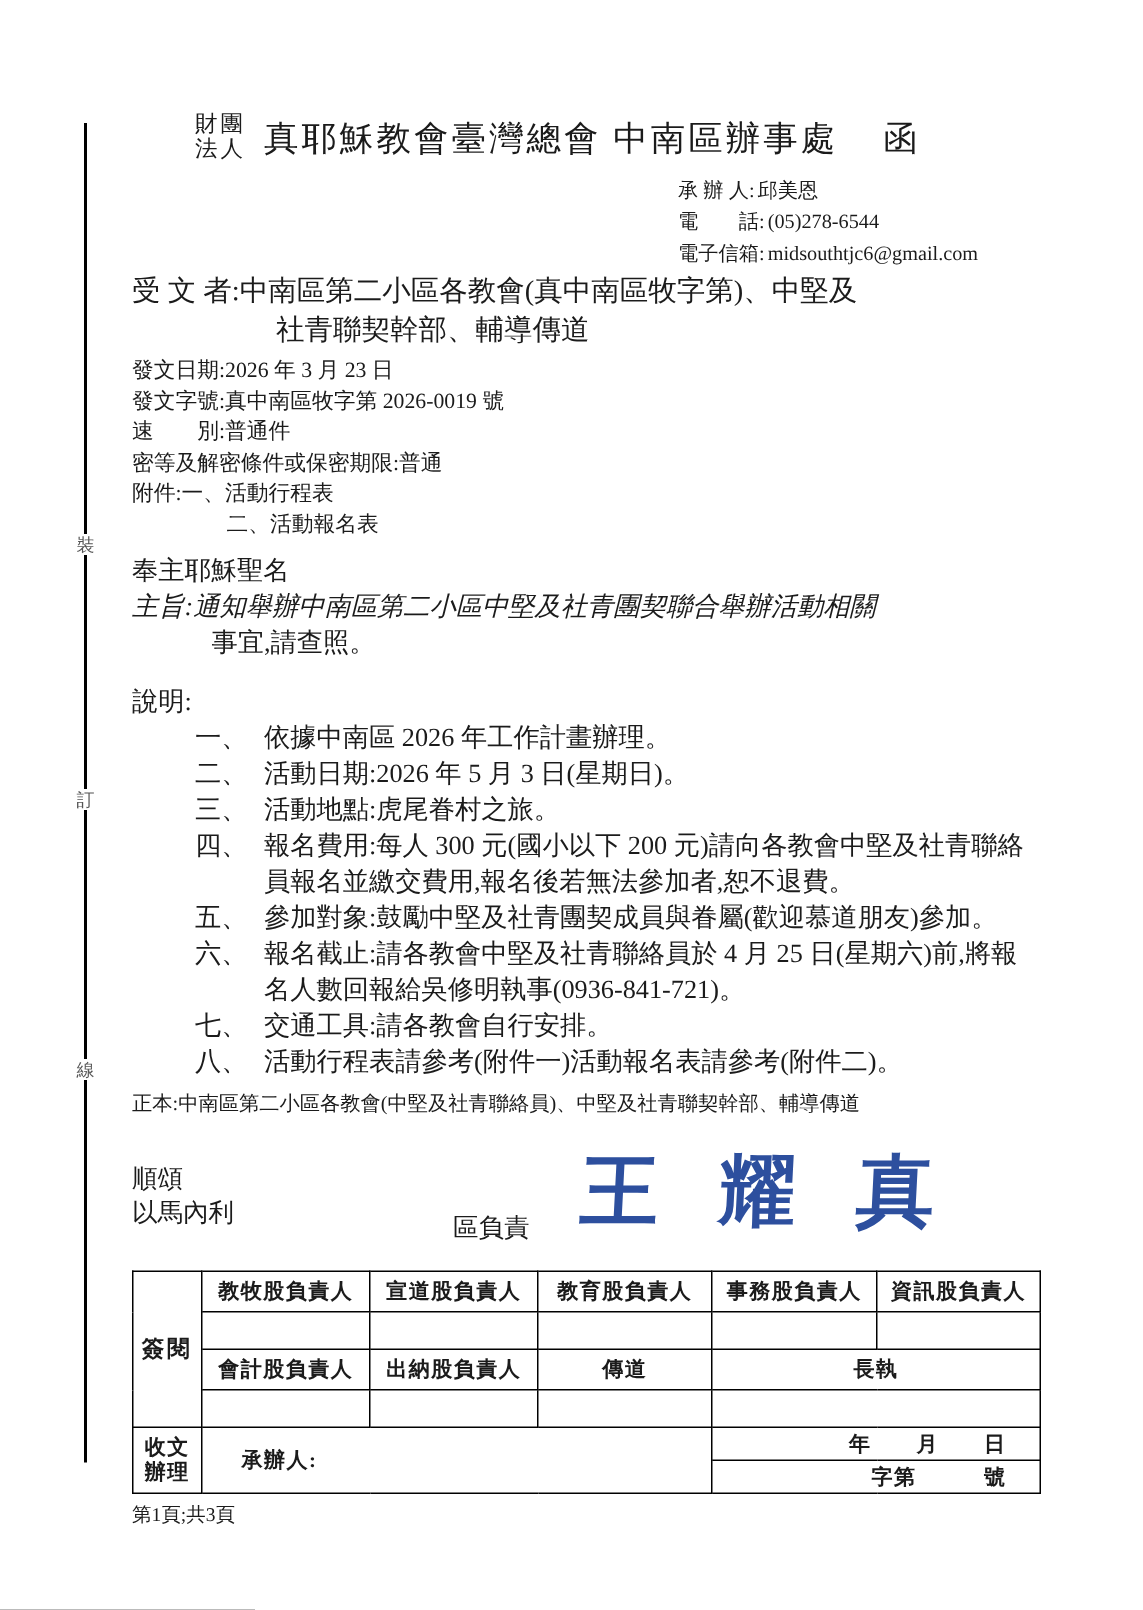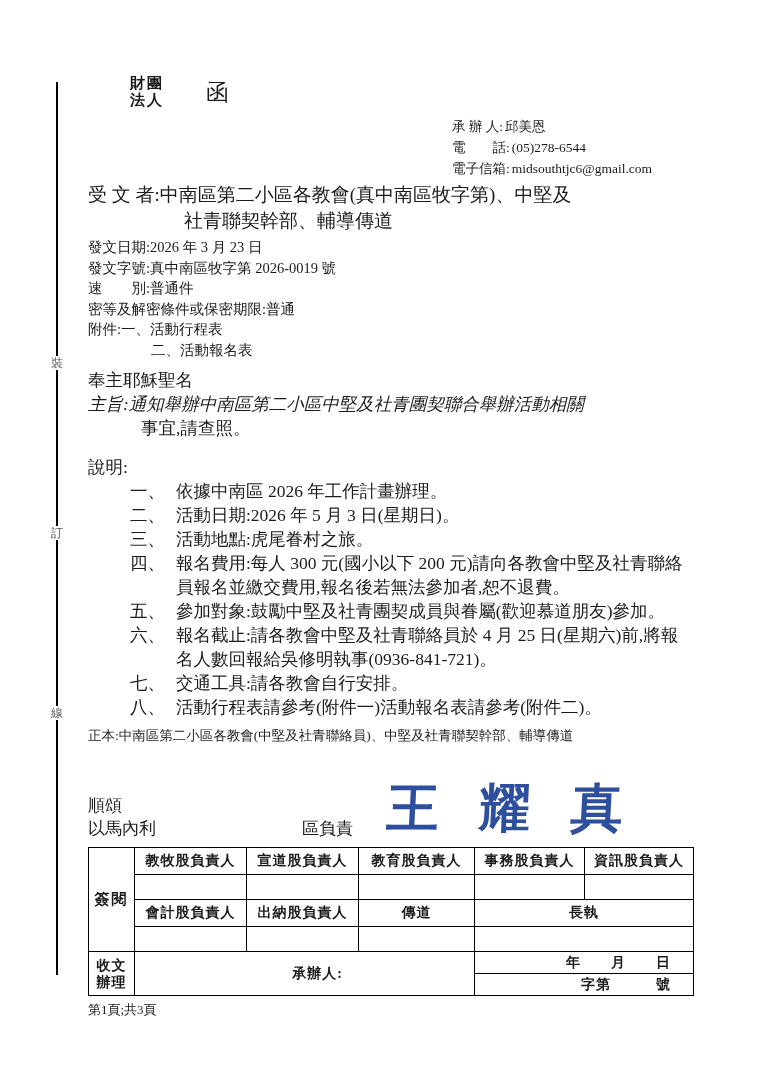--- a/index.html
+++ b/index.html
@@ -21,21 +21,21 @@
   .binding-mark {
     position:absolute; left:57px; transform:translateX(-50%);
     font-size:12px; color:#555; background:#fff; line-height:14px;
   }
   .mark-top { top:356px; }
   .mark-middle { top:526px; }
   .mark-bottom { top:706px; }
 
   
   .letterhead { display:flex; align-items:center; margin:75px 0 0 130px; }
-  .org-type { font-size:15px; line-height:17px; letter-spacing:2px; margin-right:12px;font-weight:bold; }
+  .org-type { font-size:15px; line-height:17px; letter-spacing:2px; margin-right:12px; }
   .doc-title { font-size:23px; letter-spacing:2px; white-space:nowrap; }
   .doc-type { font-size:23px; margin-left:30px; }
 
   
   .contact { margin:7px 0 0 452px; font-size:13.5px; line-height:21px; }
   .contact-row { display:flex; }
   .contact-row .lbl { white-space:pre; }
   .contact-row .val { margin-left:2px; }
 
   
@@ -59,21 +59,21 @@
   .item { display:flex; padding-left:42px; }
   .item .num { flex:none; width:46px; }
   .item .txt { flex:1; }
 
   
   .distribution { margin:7px 0 0 88px; width:612px; font-size:13.5px; line-height:19px; }
   .dist-row { display:flex; }
   .dist-row .lbl { white-space:pre; flex:none; }
 
   
-  .close-sign { display:flex; align-items:flex-end; margin:9px 0 0 88px; width:606px; height:86px; }
+  .close-sign { display:flex; align-items:center; margin:9px 0 0 88px; width:606px; height:86px; }
   .closing { width:214px; font-size:17px; line-height:23px; }
   .sig-role { font-size:17px; margin-top:42px; white-space:nowrap; }
   .sig-name {
     margin-left:34px; margin-top:-2px;
     font-size:52px; line-height:62px; font-weight:bold;
     letter-spacing:40px; white-space:nowrap;
     color:#2d4f9e;
     transform:skewX(-3deg);
   }
 
@@ -93,41 +93,42 @@
   .sign-table .c0 { width:46px; }
   .sign-table .c1 { width:112px; }
   .sign-table .c2 { width:112px; }
   .sign-table .c3 { width:116px; }
   .sign-table .c4 { width:110px; }
   .sign-table .c5 { width:109px; }
   .sign-table .hdr { height:27px; }
   .sign-table .empty { height:25px; }
   .sign-table .label-cell { font-size:15px; letter-spacing:2px; }
   .sign-table .small-label { font-size:14px; line-height:17px; letter-spacing:1px; }
-  .sign-table .handler-cell { text-align:center; padding-left:26px; }
+  .sign-table .handler-cell { text-align:left; padding-left:26px; }
   .sign-table .right-cell { text-align:right; padding-right:22px; height:22px; white-space:pre; }
 
   
   .footer { margin:5px 0 0 88px; width:606px; text-align:left; font-size:13px; }
 </style>
 </head>
 <body>
 
 <div class="page">
 
   <div class="binding-line"></div>
   <div class="binding-mark mark-top">裝</div>
   <div class="binding-mark mark-middle">訂</div>
   <div class="binding-mark mark-bottom">線</div>
 
   <div class="letterhead">
     <div class="org-type">
       <div>財團</div>
       <div>法人</div>
     </div>
+    <div class="doc-title">真耶穌教會臺灣總會 中南區辦事處</div>
     <div class="doc-type">函</div>
   </div>
 
   <div class="contact">
     <div class="contact-row">
       <span class="lbl">承 辦 人:</span>
       <span class="val">邱美恩</span>
     </div>
     <div class="contact-row">
       <span class="lbl">電　　話:</span>

